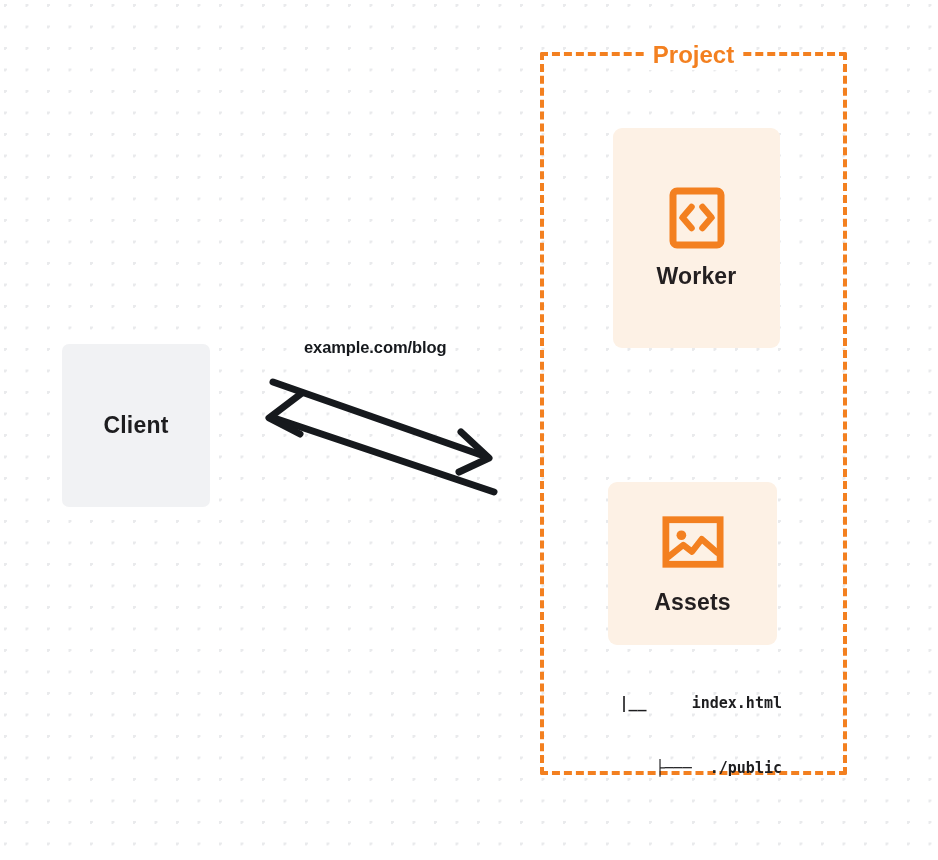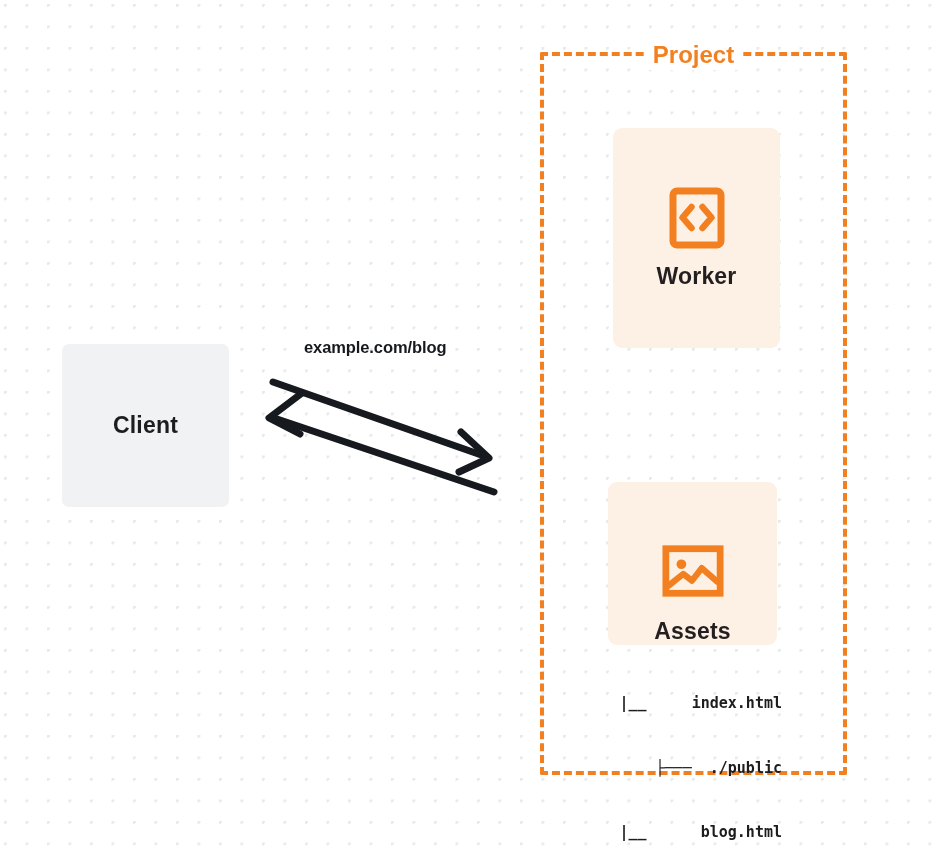--- a/index.html
+++ b/index.html
@@ -22,21 +22,21 @@
     background-image: radial-gradient(circle at 1px 1px, #e9eaec 1.6px, transparent 1.7px);
     background-size: 21.5px 21.5px;
     background-position: 4px 4px;
   }
 
   
   .client-box {
     position: absolute;
     left: 62px;
     top: 344px;
-    width: 167px;
+    width: 148px;
     height: 163px;
     background: #f1f2f4;
     border-radius: 7px;
     display: flex;
     align-items: center;
     justify-content: center;
   }
   .client-label {
     font-size: 23px;
     font-weight: bold;
@@ -83,21 +83,20 @@
     left: 613px;
     top: 128px;
     width: 167px;
     height: 220px;
   }
   .card-assets {
     left: 608px;
     top: 482px;
     width: 169px;
     height: 163px;
-    justify-content: flex-end;
   }
   .card-icon {
     width: 62px;
     height: 62px;
     display: flex;
     align-items: center;
     justify-content: center;
     margin-bottom: 14px;
   }
   .card-assets .card-icon { margin-bottom: 16px; }
@@ -191,17 +190,16 @@
       <path d="M461 432 L489 458 L459 472"></path>
 
       <path d="M494 492 L277 419"></path>
       <path d="M302 393 L269 418 L300 434"></path>
     </g>
   </svg>
 
   <div class="file-tree">
     <span class="file-tree-row">|__     index.html</span>
     <span class="file-tree-row">├───  ./public</span>
-    <span class="file-tree-row">|__      blog.html</span>
     
   </div>
 
 </div>
 
 </body></html>

